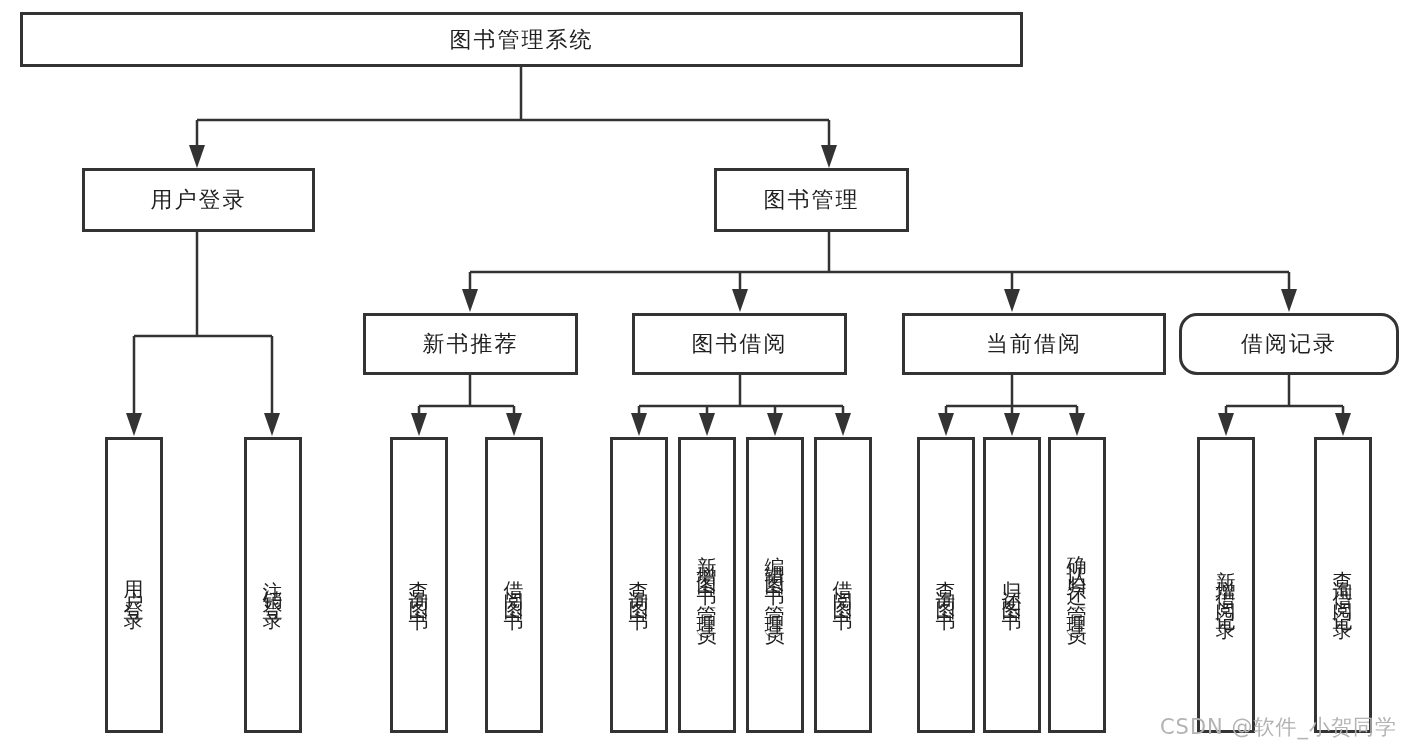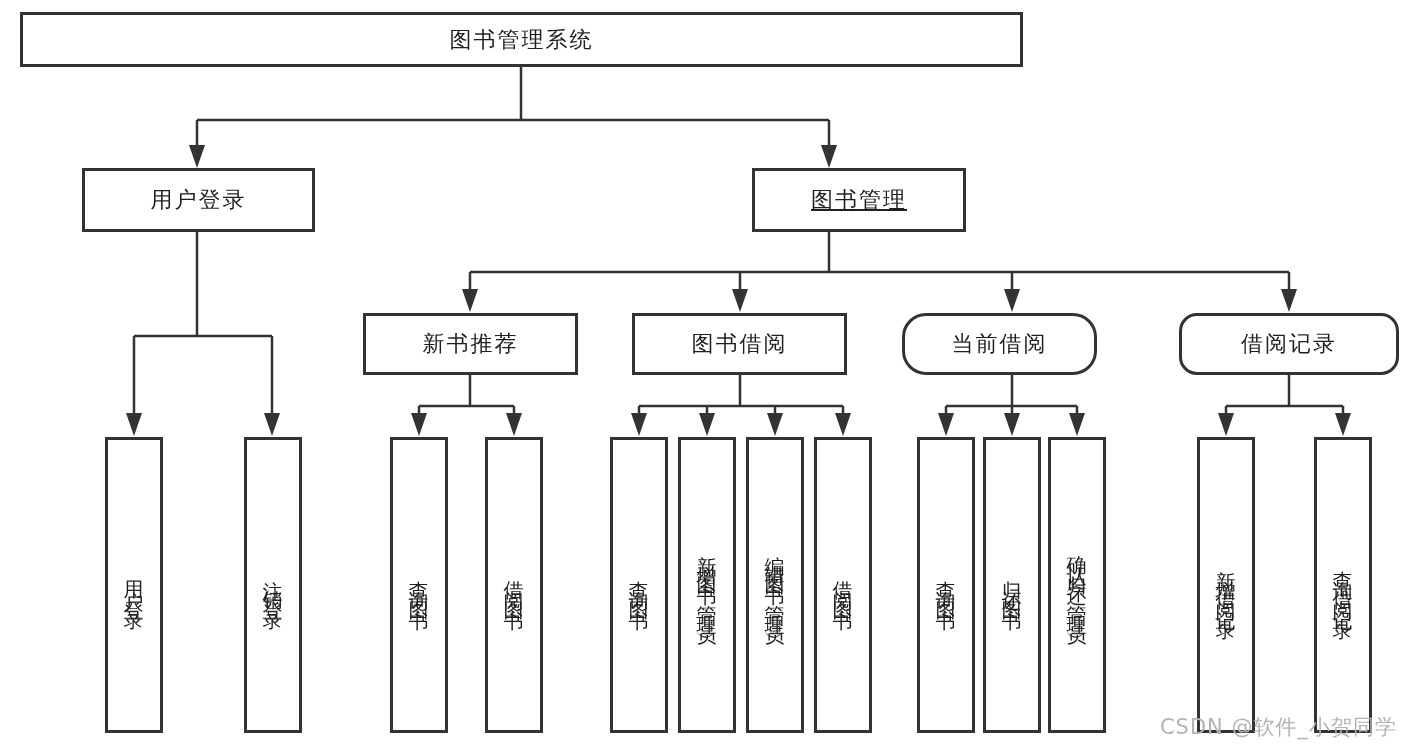--- a/index.html
+++ b/index.html
@@ -85,25 +85,25 @@
       <path d="M1004,413 L1020,413 L1012,436 Z"></path>
       <path d="M1069,413 L1085,413 L1077,436 Z"></path>
       <path d="M1218,413 L1234,413 L1226,436 Z"></path>
       <path d="M1335,413 L1351,413 L1343,436 Z"></path>
     </g>
   </svg>
 
   <div class="box h" style="left:20px; top:12px; width:1003px; height:55px;">图书管理系统</div>
 
   <div class="box h" style="left:82px; top:168px; width:233px; height:64px;">用户登录</div>
-  <div class="box h" style="left:752px; top:168px; width:214px; height:64px;text-decoration:underline;">图书管理</div>
+  <div class="box h" style="left:714px; top:168px; width:195px; height:64px;">图书管理</div>
 
   <div class="box h" style="left:632px; top:313px; width:215px; height:62px;">图书借阅</div>
   <div class="box h" style="left:363px; top:313px; width:215px; height:62px;">新书推荐</div>
-  <div class="box h" style="left:902px; top:313px; width:195px; height:62px;border-radius:24px;">当前借阅</div>
+  <div class="box h" style="left:902px; top:313px; width:264px; height:62px;">当前借阅</div>
   <div class="box h" style="left:1179px; top:313px; width:220px; height:62px;border-radius:18px;">借阅记录</div>
 
   <div class="box leaf" style="left:105px; top:437px; width:58px; height:296px;">用户登录</div>
   <div class="box leaf" style="left:244px; top:437px; width:58px; height:296px;">注销登录</div>
 
   <div class="box leaf" style="left:390px; top:437px; width:58px; height:296px;">查询图书</div>
   <div class="box leaf" style="left:485px; top:437px; width:58px; height:296px;">借阅图书</div>
 
   <div class="box leaf" style="left:610px; top:437px; width:58px; height:296px;">查询图书</div>
   <div class="box leaf" style="left:678px; top:437px; width:58px; height:296px;">新增图书（管理员）</div>

